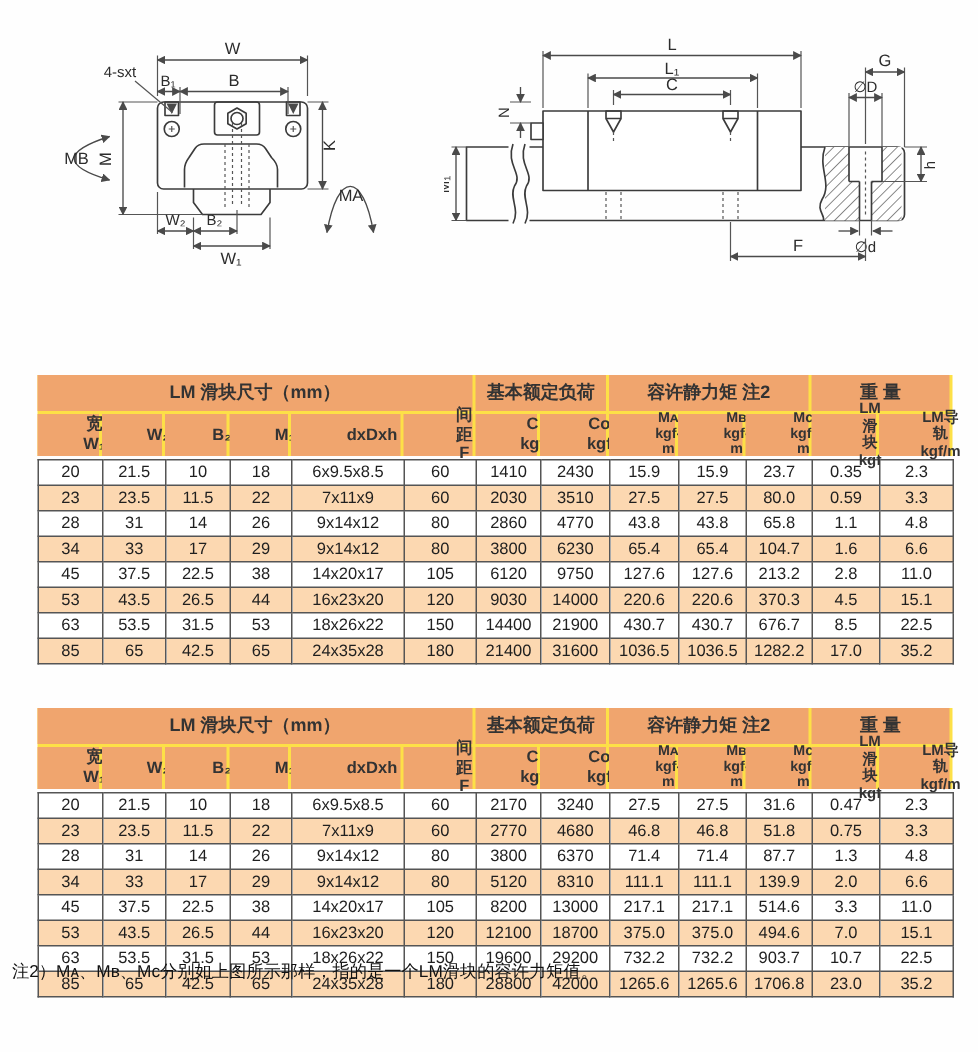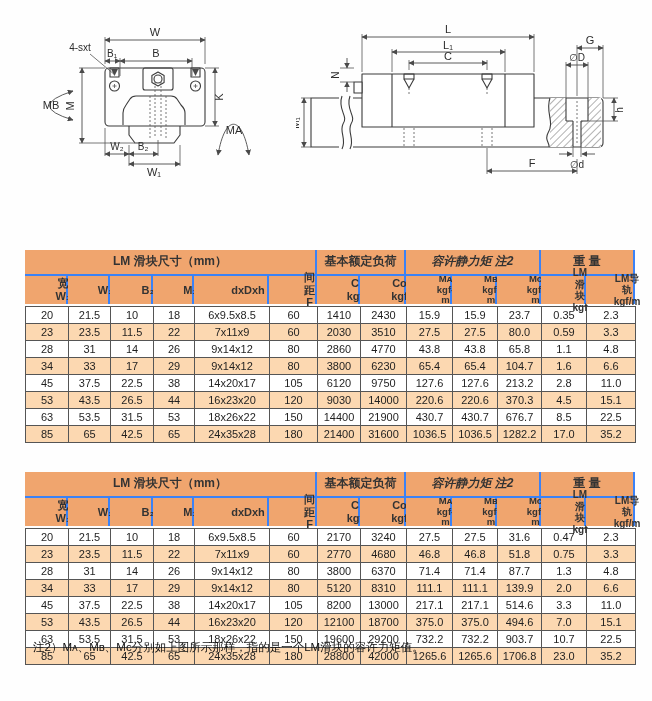--- a/index.html
+++ b/index.html
@@ -19,38 +19,38 @@
   svg text{font-size:11px;fill:#2c2c2c;font-family:"Liberation Sans","DejaVu Sans",sans-serif;}
   svg text.s{font-size:10px;}
 
   .spec-table{position:absolute;left:25px;width:610px;}
   .t1{top:250px;}
   .t2{top:472px;}
   .thead{
     display:grid;
     grid-template-columns:41px 40px 41px 39px 73px 46px 41px 44px 44px 43px 42px 43px 47px;
     grid-template-rows:24px 28px;
-    gap:2px;width:610px;background:#3b82f6;margin-bottom:2px;
+    gap:2px;width:610px;background:#fde047;margin-bottom:2px;
   }
   .hcell{
     background:#f0a56e;display:flex;align-items:center;justify-content:center;
     font-weight:bold;font-size:12px;color:#333;text-align:center;
     white-space:pre-line;line-height:1.15;
   }
   .crow{font-size:11px;padding-left:35px;}
   .col-m{font-size:9.5px;}
   .col-wt{font-size:10px;}
-  .g1{grid-column:1/7;} .g2{grid-column:7/9;} .g3{grid-column:9/12;font-style:italic;} .g4{grid-column:12/14;}
+  .g1{grid-column:1/7;} .g2{grid-column:7/9;} .g3{grid-column:9/12;} .g4{grid-column:12/14;}
   table.data{border-collapse:collapse;table-layout:fixed;width:610px;}
   table.data td{
     border:1px solid #555;height:16px;text-align:center;
     font-size:11px;padding:0 1px;color:#1f1f1f;background:#fff;overflow:hidden;
   }
   table.data tr:nth-child(even) td{background:#fcd8b1;}
-  .footnote{position:absolute;left:8px;top:640px;font-size:11.5px;color:#111;margin-left:25px;}
+  .footnote{position:absolute;left:8px;top:640px;font-size:11.5px;color:#111;}
 </style>
 </head>
 <body>
 
 <div class="page">
 
   <div class="diagrams">
 
     <svg class="svg-front" width="265" height="215" viewBox="0 0 265 215">
       <defs>

